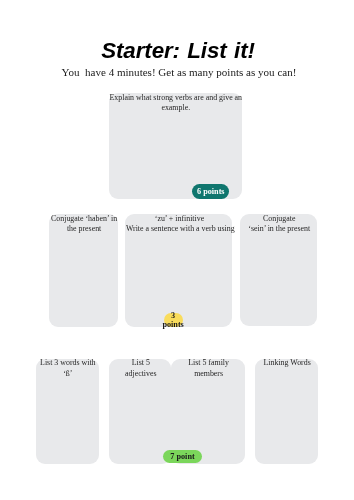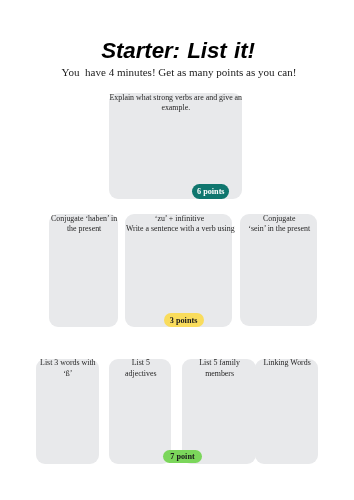--- a/index.html
+++ b/index.html
@@ -43,35 +43,35 @@
         <div class="tline">‘zu’ + infinitive</div>
         <div class="tline">Write a sentence with a verb using</div>
       </div>
   </div>
   <div class="card" style="left:239.8px; top:213.8px; width:77.7px; height:112.3px;">
     <div class="ctext">
         <div class="tline">Conjugate</div>
         <div class="tline">‘sein’ in the present</div>
       </div>
   </div>
-  <div class="pill" style="left: 163.6px; top: 312.9px; width: 40px; height: 14.3px; background: rgb(249, 220, 92); color: rgb(26, 26, 26);">3 points</div>
+  <div class="pill" style="left: 163.6px; top: 312.9px; width: 19px; height: 14.3px; background: rgb(249, 220, 92); color: rgb(26, 26, 26);">3 points</div>
 
   <div class="card" style="left:35.7px; top:358.5px; width:63.1px; height:105.3px;">
     <div class="ctext">
         <div class="tline">List 3 words with</div>
         <div class="tline">‘ß’</div>
       </div>
   </div>
   <div class="card" style="left:109px; top:358.5px; width:62.4px; height:105.3px;text-decoration:underline;">
     <div class="ctext">
         <div class="tline">List 5</div>
         <div class="tline">adjectives</div>
       </div>
   </div>
-  <div class="card" style="left:182px; top:358.5px; width:74px; height:105.3px;">
+  <div class="card" style="left:171px; top:358.5px; width:74px; height:105.3px;">
     <div class="ctext">
         <div class="tline">List 5 family</div>
         <div class="tline">members</div>
       </div>
   </div>
   <div class="card" style="left:255px; top:358.5px; width:63.1px; height:105.3px;">
     <div class="ctext">
         <div class="tline">Linking Words</div>
       </div>
   </div>

